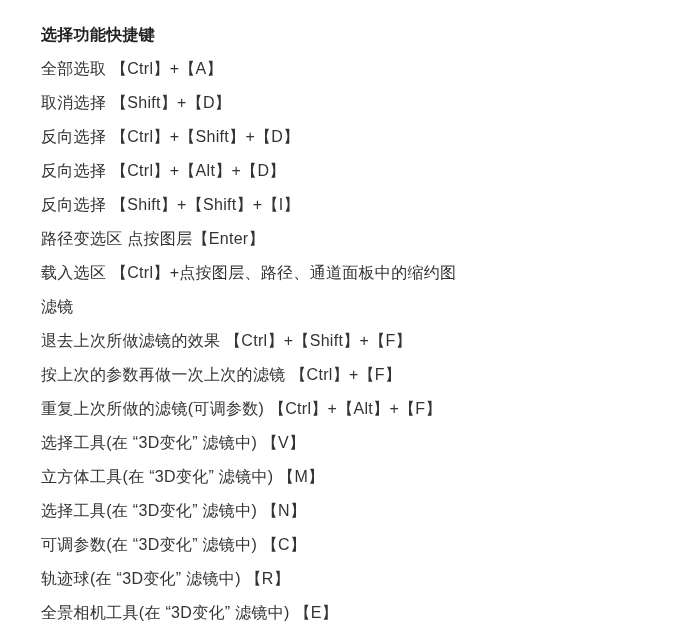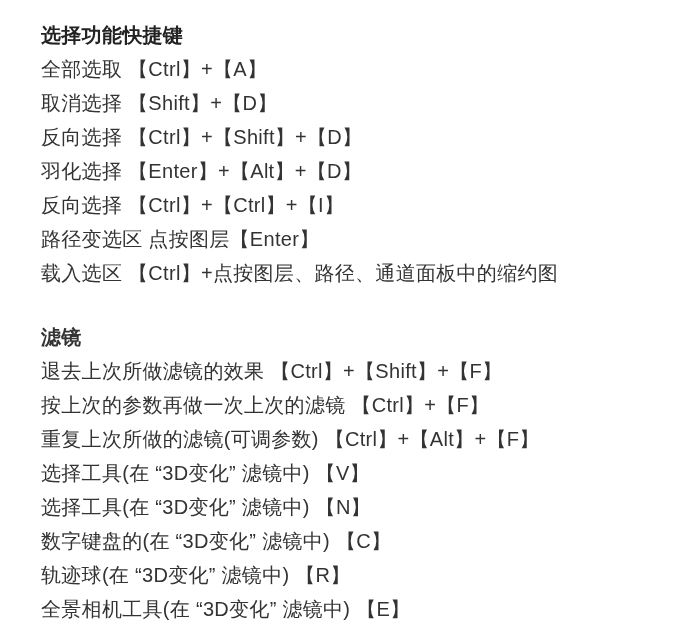--- a/index.html
+++ b/index.html
@@ -12,56 +12,56 @@
     overflow: hidden;
     background: #ffffff;
     font-family: "Liberation Sans", sans-serif;
   }
   .doc {
     padding: 18px 30px 0 41px;
   }
   .sec-title,
   .row {
     margin: 0;
-    font-size: 20px;
+    font-size: 16px;
     line-height: 34px;
     color: #333333;
     white-space: pre;
     letter-spacing: 0.3px;
   }
   .sec-title.bold {
     font-weight: 700;
     color: #222222;
   }
   .sec-title.regular {
-    font-weight: 700;
-    margin-top: 30px;
+    font-weight: 400;
   }
 </style>
 </head>
 <body>
 
 <div class="doc">
 
   <section>
     <p class="sec-title bold">选择功能快捷键</p>
     <p class="row">全部选取 【Ctrl】+【A】</p>
     <p class="row">取消选择 【Shift】+【D】</p>
     <p class="row">反向选择 【Ctrl】+【Shift】+【D】</p>
-    <p class="row">羽化选择 【Enter】+【Alt】+【D】</p>
-    <p class="row">反向选择 【Ctrl】+【Ctrl】+【I】</p>
+    <p class="row">反向选择 【Ctrl】+【Alt】+【D】</p>
+    <p class="row">反向选择 【Shift】+【Shift】+【I】</p>
     <p class="row">路径变选区 点按图层【Enter】</p>
     <p class="row">载入选区 【Ctrl】+点按图层、路径、通道面板中的缩约图</p>
   </section>
 
   <section>
     <p class="sec-title regular">滤镜</p>
     <p class="row">退去上次所做滤镜的效果 【Ctrl】+【Shift】+【F】</p>
     <p class="row">按上次的参数再做一次上次的滤镜 【Ctrl】+【F】</p>
     <p class="row">重复上次所做的滤镜(可调参数) 【Ctrl】+【Alt】+【F】</p>
     <p class="row">选择工具(在 “3D变化” 滤镜中) 【V】</p>
+    <p class="row">立方体工具(在 “3D变化” 滤镜中) 【M】</p>
     <p class="row">选择工具(在 “3D变化” 滤镜中) 【N】</p>
-    <p class="row">数字键盘的(在 “3D变化” 滤镜中) 【C】</p>
+    <p class="row">可调参数(在 “3D变化” 滤镜中) 【C】</p>
     <p class="row">轨迹球(在 “3D变化” 滤镜中) 【R】</p>
     <p class="row">全景相机工具(在 “3D变化” 滤镜中) 【E】</p>
   </section>
 
 </div>
 
 </body></html>

